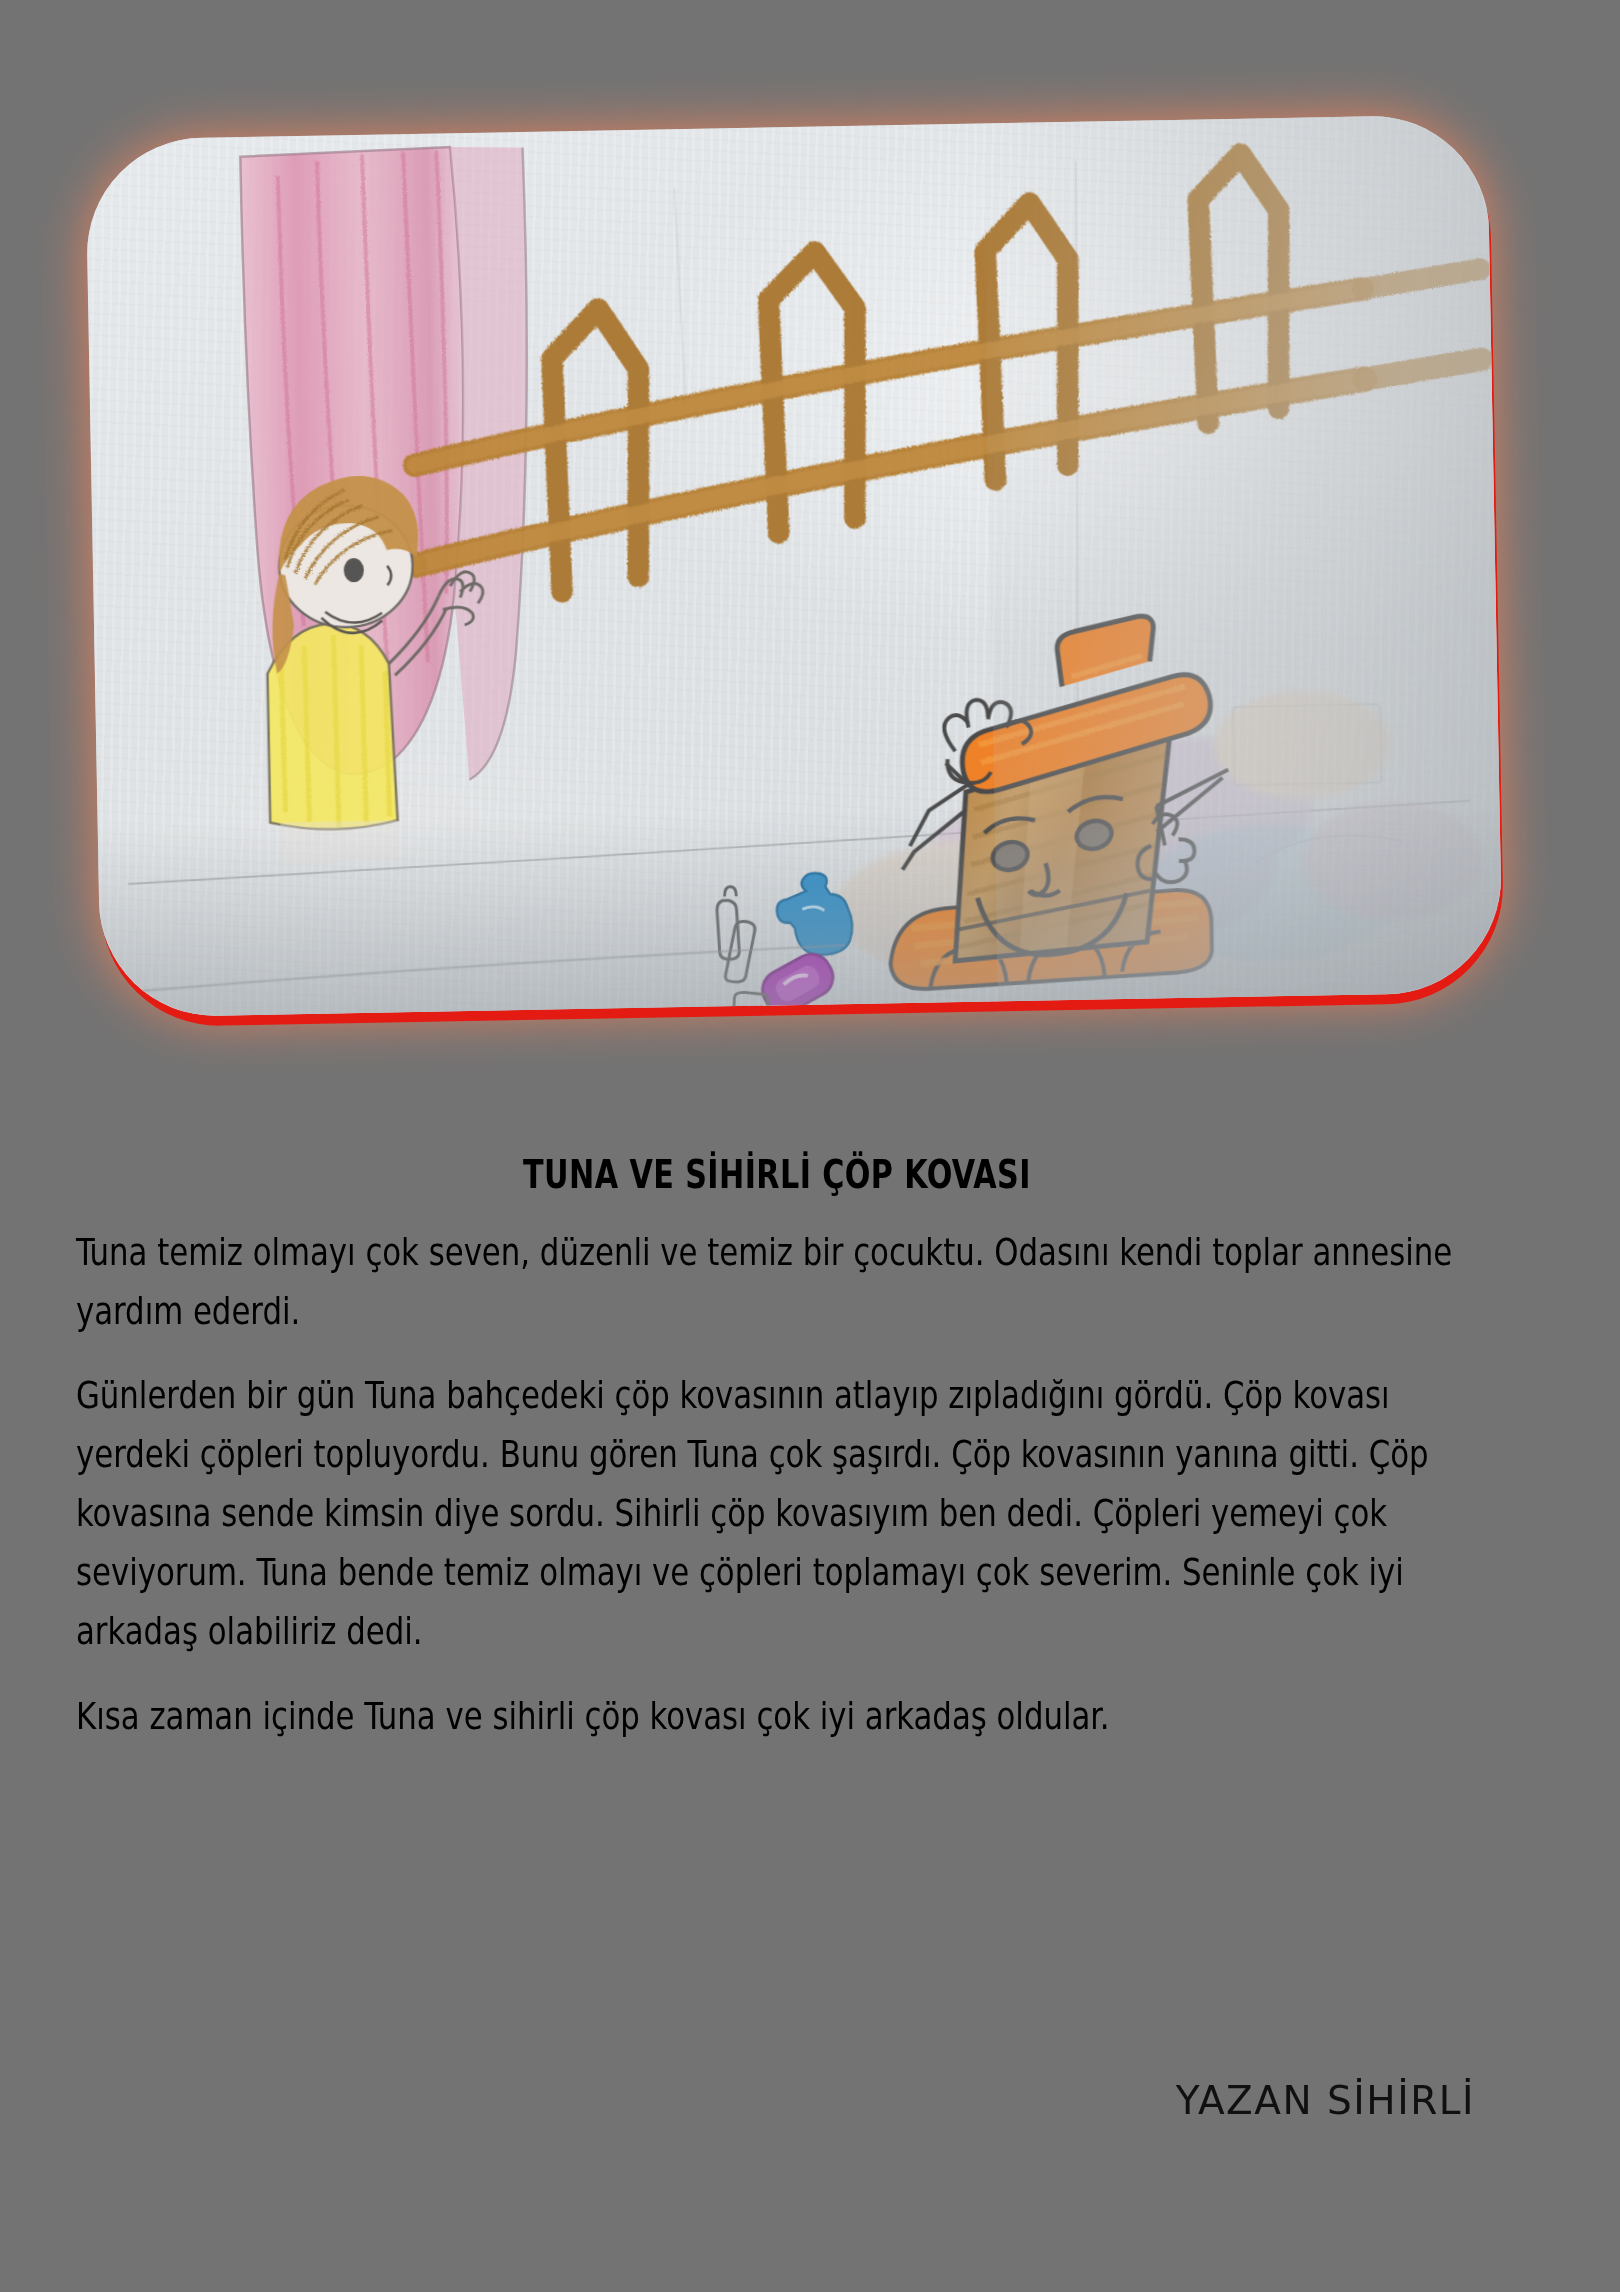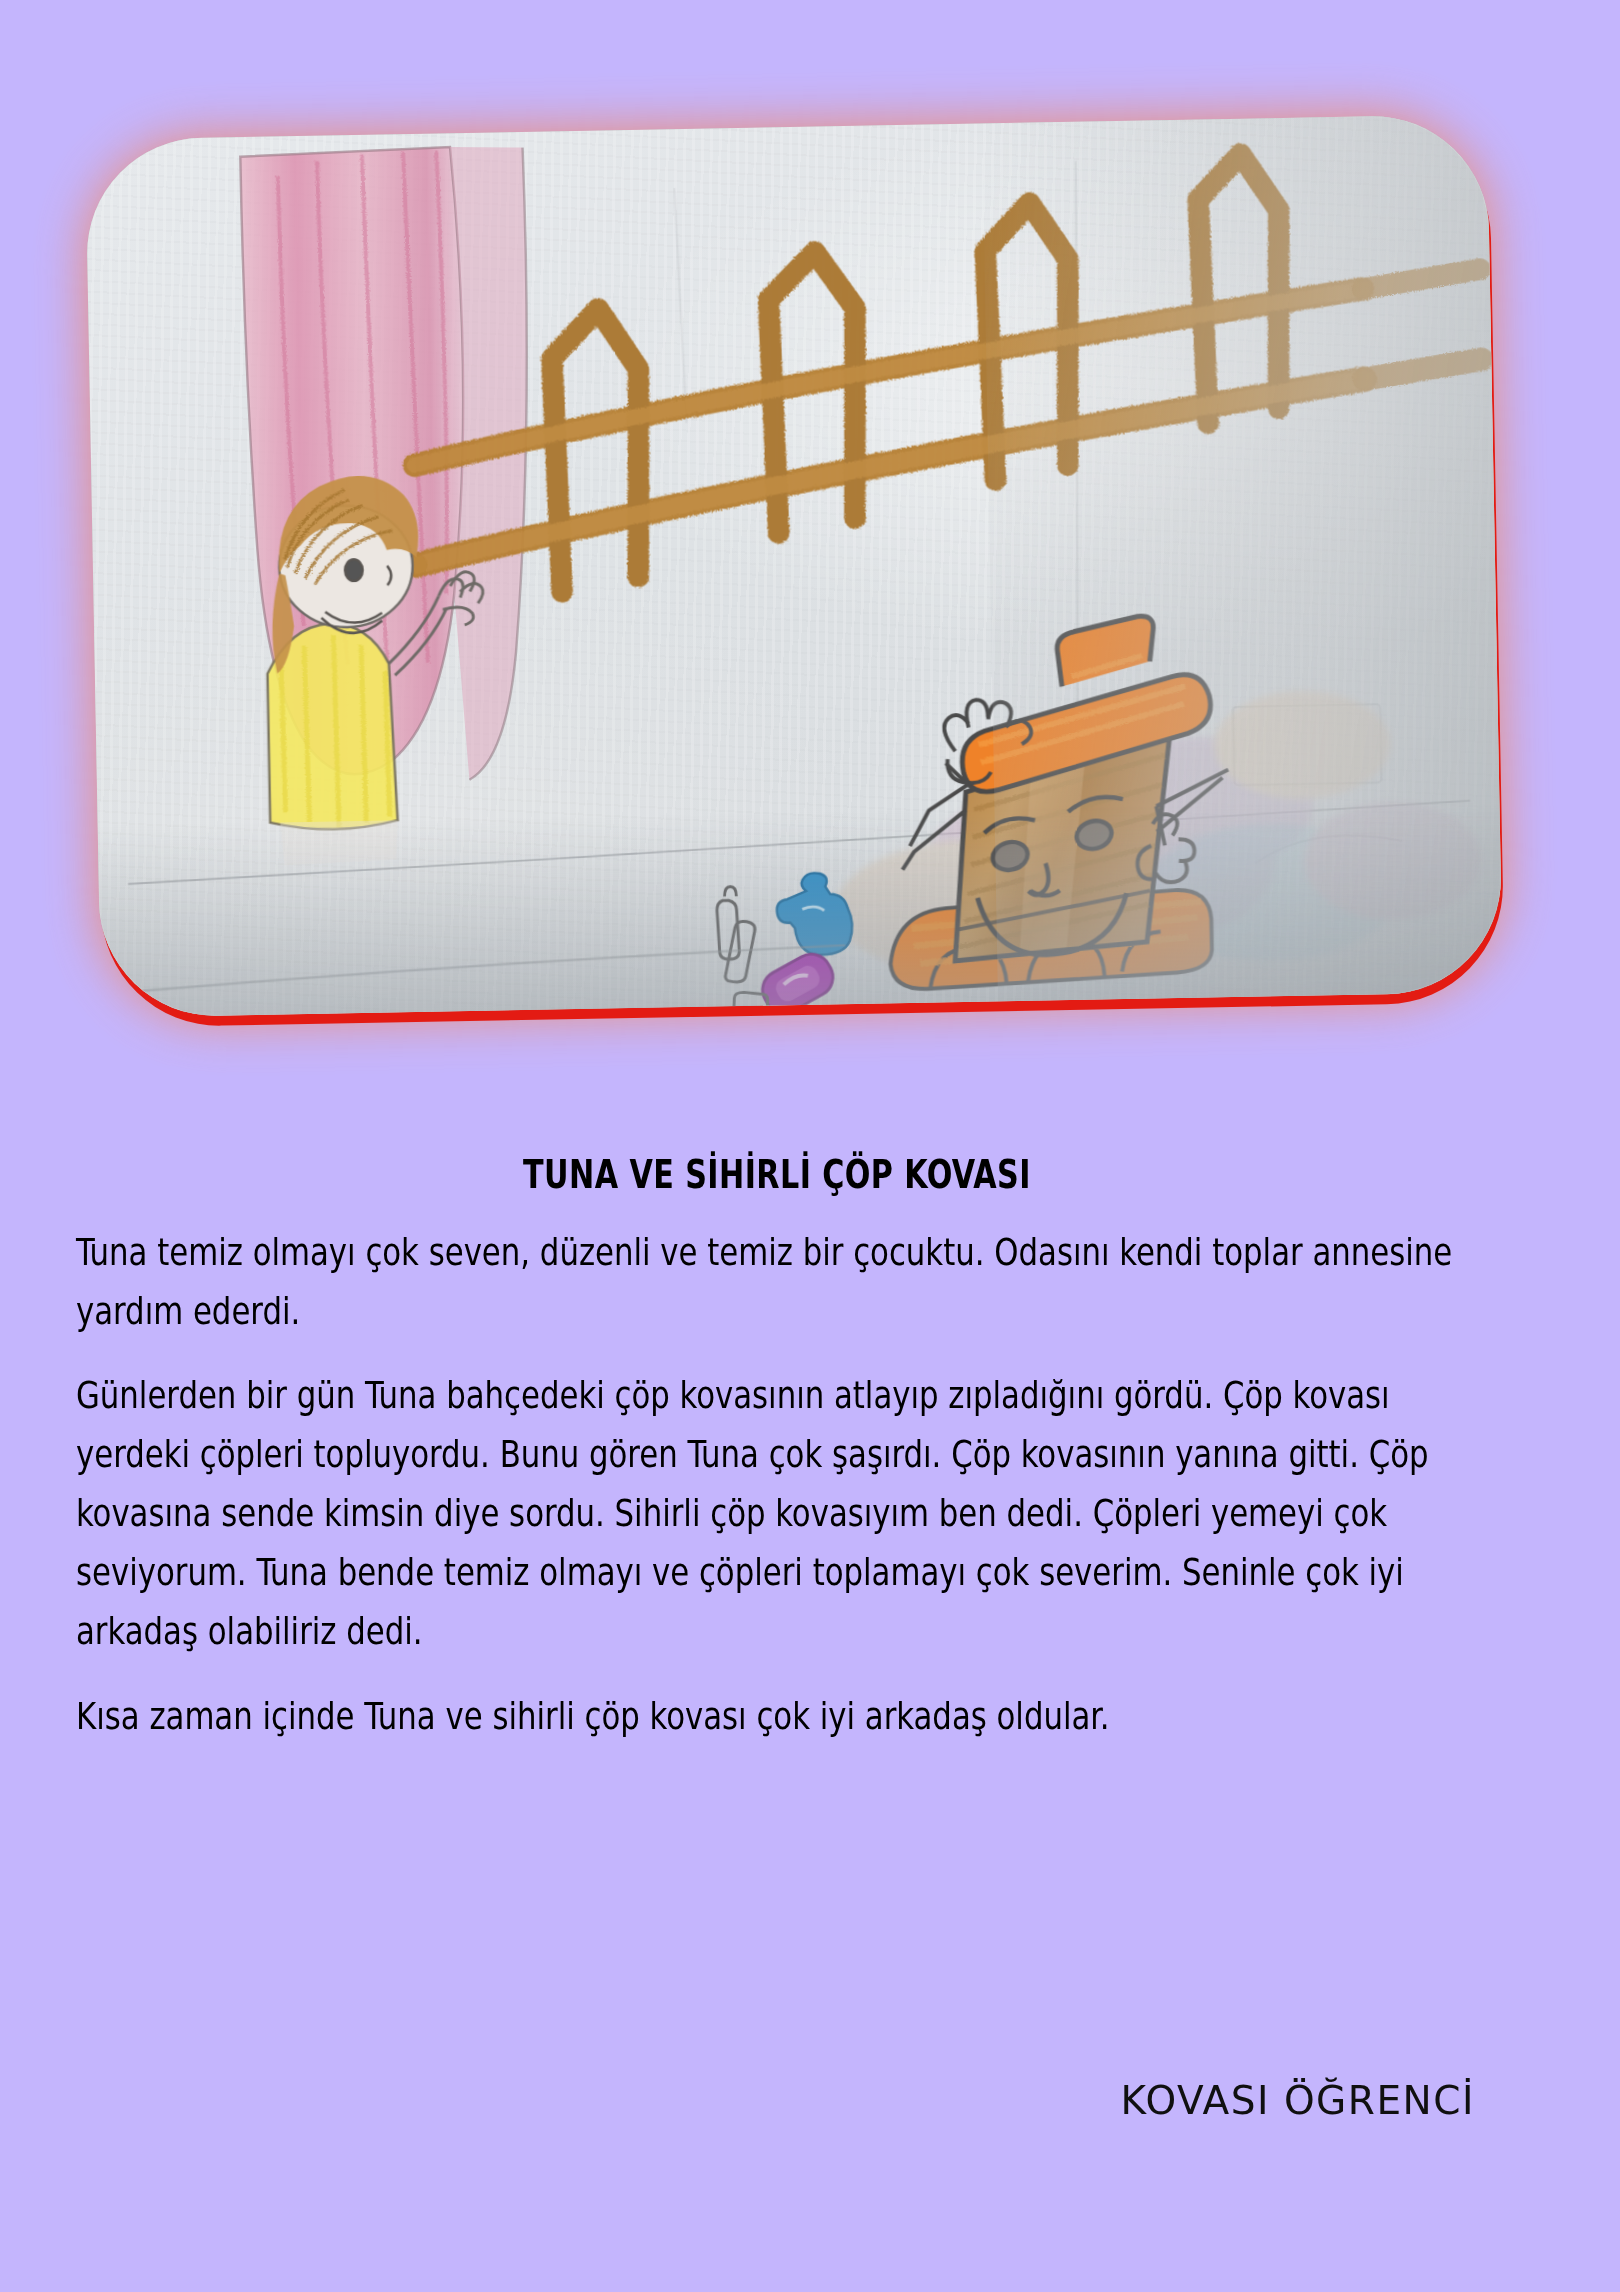--- a/index.html
+++ b/index.html
@@ -12,21 +12,21 @@
     height: 2293px;
     position: relative;
     overflow: hidden;
     font-family: "Liberation Sans", sans-serif;
   }
 
   
   .page {
     position: absolute;
     inset: 0;
-    background: #c4b5fd;
+    background: #737373;
   }
 
   
   .illustration-wrap {
     position: absolute;
     left: 93px;
     top: 127px;
     width: 1441px;
     height: 980px;
   }
@@ -436,17 +436,17 @@
     <h1 class="story-title">TUNA VE SİHİRLİ ÇÖP KOVASI</h1>
 
     <p class="story-para">Tuna temiz olmayı çok seven, düzenli ve temiz bir çocuktu. Odasını kendi toplar annesine yardım ederdi.</p>
 
     <p class="story-para">Günlerden bir gün Tuna bahçedeki çöp kovasının atlayıp zıpladığını gördü. Çöp kovası yerdeki çöpleri topluyordu. Bunu gören Tuna çok şaşırdı. Çöp kovasının yanına gitti. Çöp kovasına sende kimsin diye sordu. Sihirli çöp kovasıyım ben dedi. Çöpleri yemeyi çok seviyorum. Tuna bende temiz olmayı ve çöpleri toplamayı çok severim. Seninle çok iyi arkadaş olabiliriz dedi.</p>
 
     <p class="story-para">Kısa zaman içinde Tuna ve sihirli çöp kovası çok iyi arkadaş oldular.</p>
   </div>
 
   <div class="signature">
-    <div class="sig-line">KOVASI ÖĞRENCİ</div>
+    <div class="sig-line">YAZAN SİHİRLİ</div>
   </div>
 
 </div>
 
 
 </body></html>

